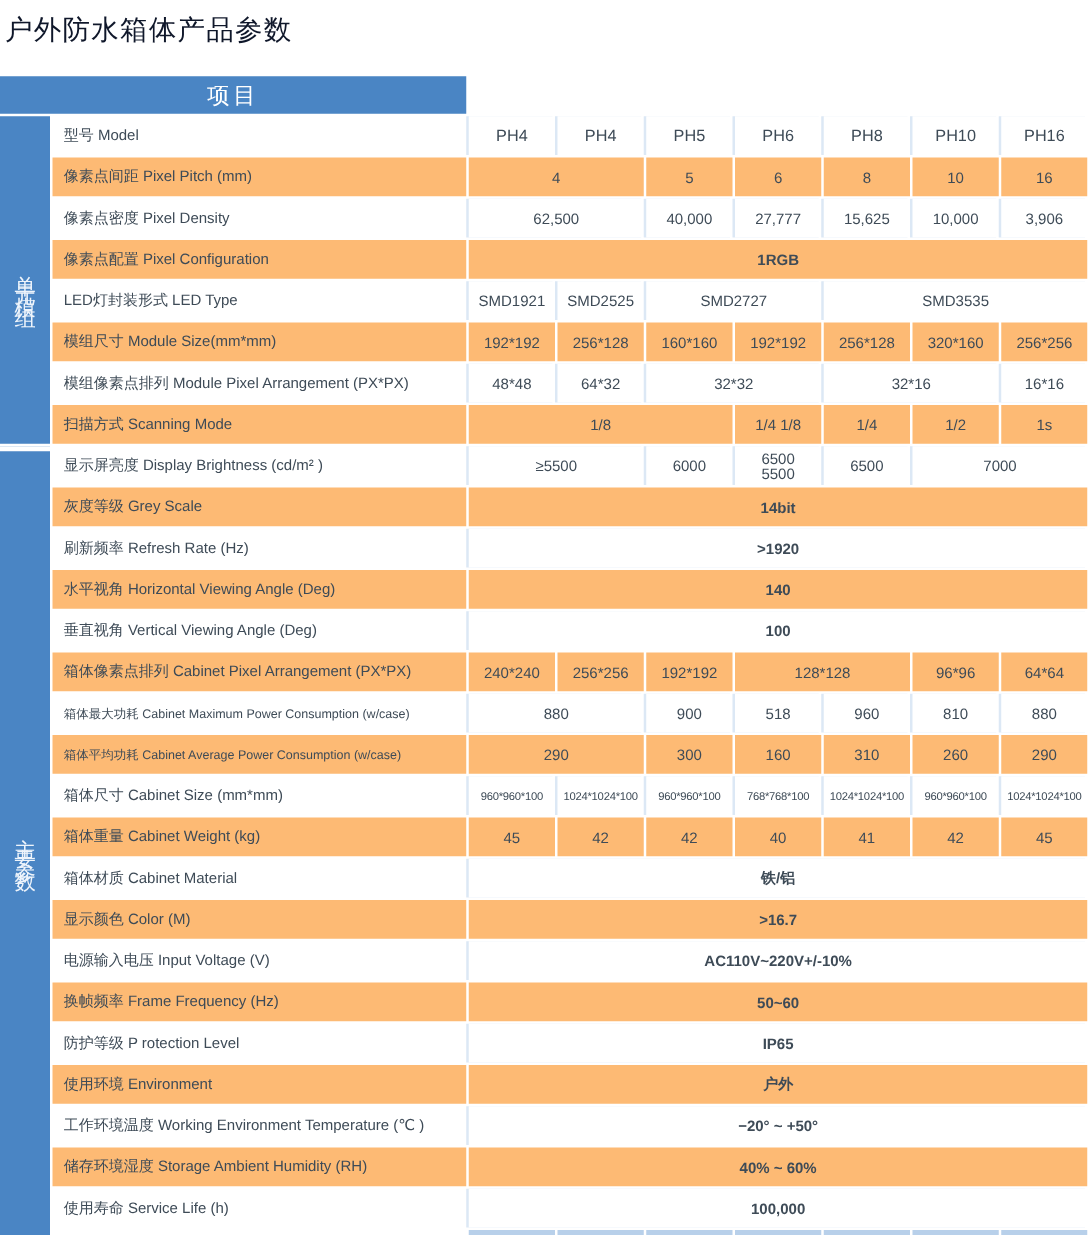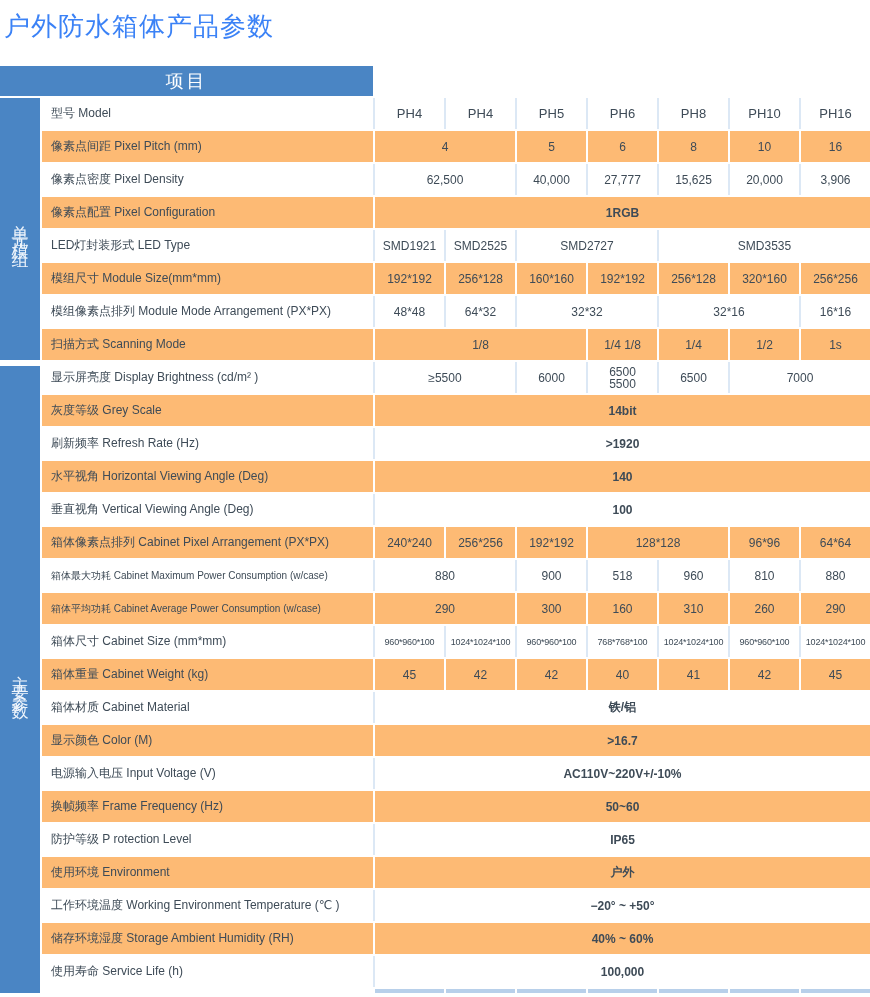--- a/index.html
+++ b/index.html
@@ -1,17 +1,17 @@
 <!DOCTYPE html>
 <html><head>
 <meta charset="utf-8">
 <style>
   html,body { margin:0; padding:0; background:#ffffff; }
   body { font-family:"Liberation Sans","DejaVu Sans",sans-serif; color:#3e4b57; width:870px; }
-  .title { font-size:26px; color:#3b82f6; margin:9px 0 0 4px; letter-spacing:1px; }
+  .title { font-size:22px; color:#0f172a; margin:9px 0 0 4px; letter-spacing:1px; }
   .grid {
     margin-top:22px;
     display:grid;
     width:870px;
     grid-template-columns:40px 331px repeat(7, 1fr);
     grid-template-rows:30px repeat(27, 31px) 4px;
     gap:2px;
     background:#ffffff;
   }
   .hdr { background:#4a85c4; color:#fff; display:flex; align-items:center; justify-content:center;
@@ -68,21 +68,21 @@
     <div class="cell val">10</div>
     <div class="cell val">16</div>
   </div>
 
   <div class="row white">
     <div class="cell lab">像素点密度 Pixel Density</div>
     <div class="cell val s2">62,500</div>
     <div class="cell val">40,000</div>
     <div class="cell val">27,777</div>
     <div class="cell val">15,625</div>
-    <div class="cell val">20,000</div>
+    <div class="cell val">10,000</div>
     <div class="cell val">3,906</div>
   </div>
 
   <div class="row blue">
     <div class="cell lab">像素点配置 Pixel Configuration</div>
     <div class="cell val s7">1RGB</div>
   </div>
 
   <div class="row white">
     <div class="cell lab">LED灯封装形式 LED Type</div>
@@ -97,21 +97,21 @@
     <div class="cell val">192*192</div>
     <div class="cell val">256*128</div>
     <div class="cell val">160*160</div>
     <div class="cell val">192*192</div>
     <div class="cell val">256*128</div>
     <div class="cell val">320*160</div>
     <div class="cell val">256*256</div>
   </div>
 
   <div class="row white">
-    <div class="cell lab">模组像素点排列 Module Mode Arrangement (PX*PX)</div>
+    <div class="cell lab">模组像素点排列 Module Pixel Arrangement (PX*PX)</div>
     <div class="cell val">48*48</div>
     <div class="cell val">64*32</div>
     <div class="cell val s2">32*32</div>
     <div class="cell val s2">32*16</div>
     <div class="cell val">16*16</div>
   </div>
 
   <div class="row blue">
     <div class="cell lab">扫描方式 Scanning Mode</div>
     <div class="cell val s3">1/8</div>

